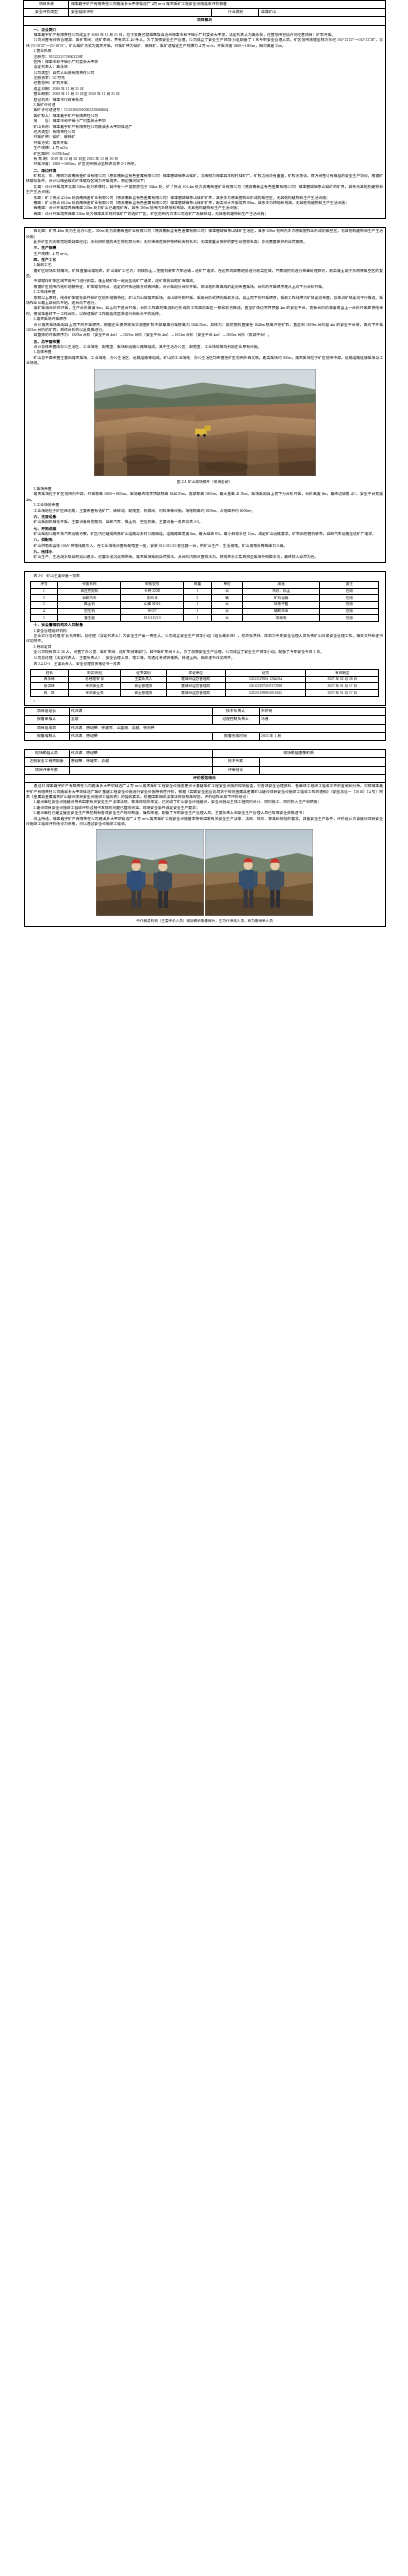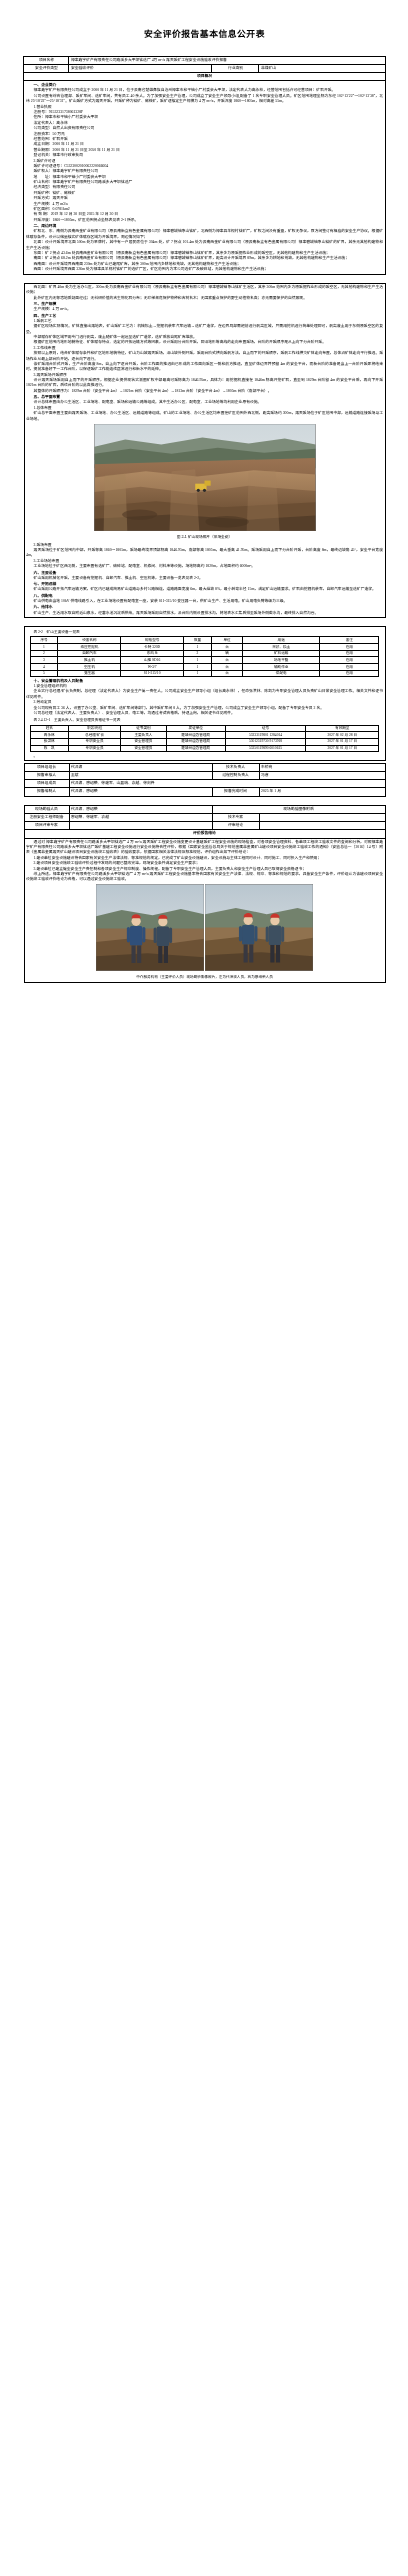--- a/index.html
+++ b/index.html
@@ -96,21 +96,20 @@
   }
   .tbl-cap { font-size: 3.7px; text-indent: 2em; margin: 1.5px 0 0.5px 0; }
   .photo-strip { display: flex; gap: 1.5px; justify-content: center; padding: 1.5px 0; }
   .footer-note { font-size: 3.6px; text-align: center; padding: 2.1px 0 1px 0; }
 </style>
 </head>
 <body>
 
 <div class="page">
 
-  <h1 class="doc-title">安全评价报告基本信息公开表</h1>
 
   <table class="main">
     <colgroup>
       <col style="width:45px">
         <col style="width:143px">
         <col style="width:47px">
         <col style="width:126px">
     </colgroup>
     <tbody>
       <tr>

